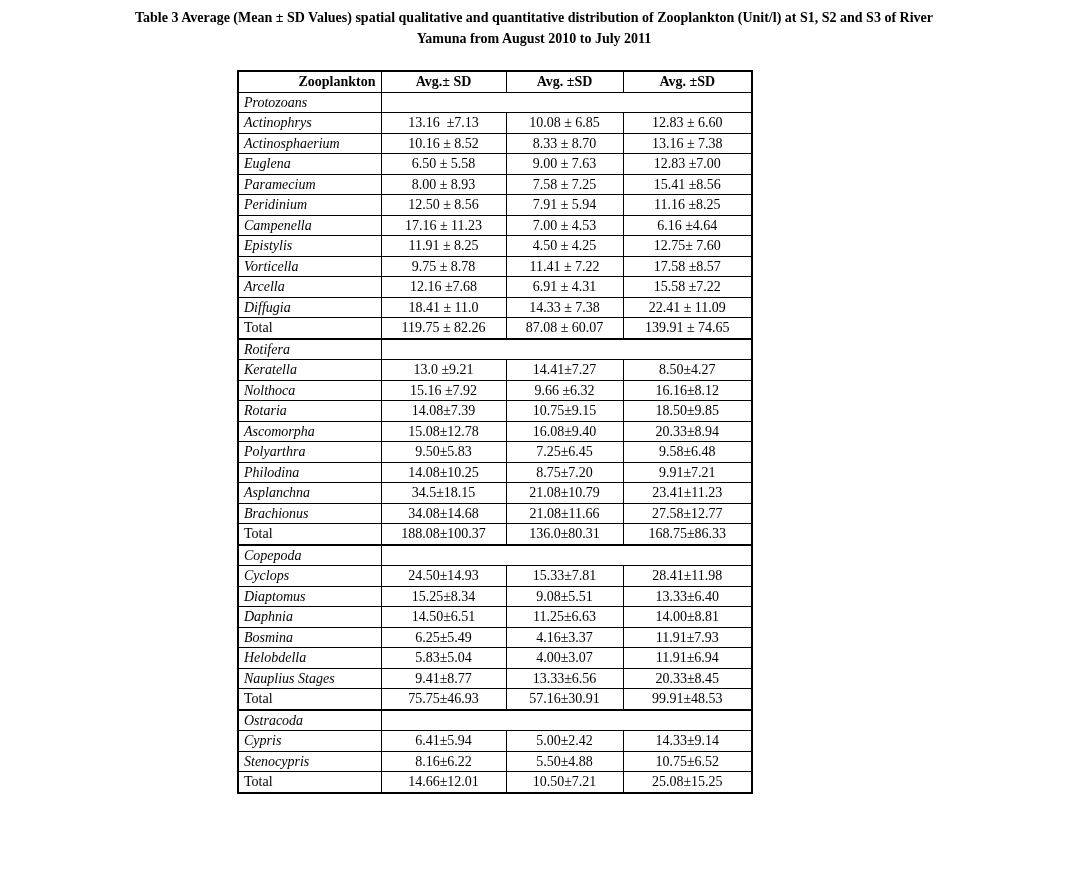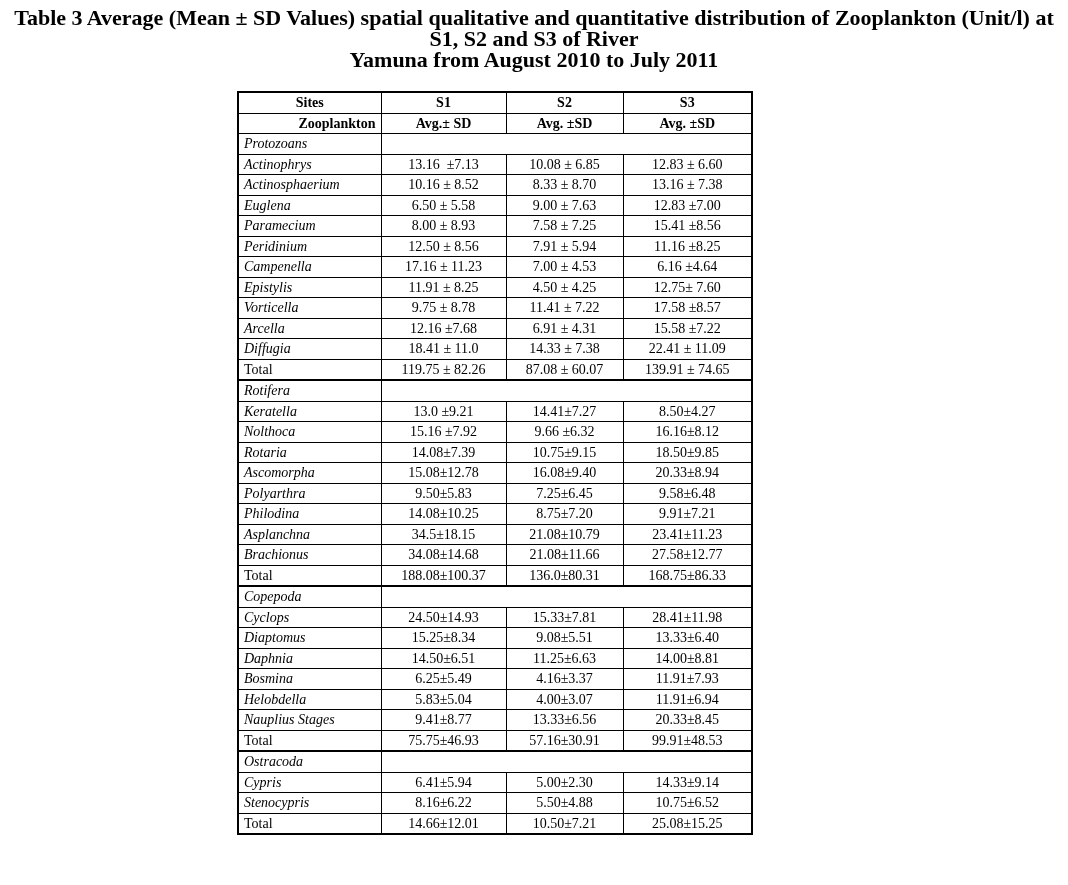--- a/index.html
+++ b/index.html
@@ -13,21 +13,21 @@
     position: relative;
     width: 1068px;
     height: 885px;
     background: #ffffff;
     overflow: hidden;
   }
   .title {
     padding-top: 7px;
     text-align: center;
     font-weight: bold;
-    font-size: 22px;
+    font-size: 14px;
     line-height: 21px;
   }
   table.data-table {
     border-collapse: collapse;
     table-layout: fixed;
     width: 514px;
     margin: 21px 0 0 237px;
     border: 2px solid #000;
   }
   .data-table th, .data-table td {
@@ -79,26 +79,20 @@
 
   <table class="data-table">
     <colgroup>
       <col style="width:143px">
       <col style="width:125px">
       <col style="width:117px">
       <col style="width:129px">
     </colgroup>
     <thead>
       <tr>
-        <th>Sites</th>
-        <th>S1</th>
-        <th>S2</th>
-        <th>S3</th>
-      </tr>
-      <tr>
         <th class="th-left">Zooplankton</th>
         <th>Avg.± SD</th>
         <th>Avg. ±SD</th>
         <th>Avg. ±SD</th>
       </tr>
     </thead>
     <tbody id="table-body">
         <tr>
           <td class="species section-name">Protozoans</td>
           <td class="merged" colspan="3"></td>
@@ -273,21 +267,21 @@
           <td class="val">57.16±30.91</td>
           <td class="val">99.91±48.53</td>
         </tr>
         <tr>
           <td class="species section-name">Ostracoda</td>
           <td class="merged" colspan="3"></td>
         </tr>
         <tr>
           <td class="species">Cypris</td>
           <td class="val">6.41±5.94</td>
-          <td class="val">5.00±2.30</td>
+          <td class="val">5.00±2.42</td>
           <td class="val">14.33±9.14</td>
         </tr>
         <tr>
           <td class="species">Stenocypris</td>
           <td class="val">8.16±6.22</td>
           <td class="val">5.50±4.88</td>
           <td class="val">10.75±6.52</td>
         </tr>
         <tr class="total-row">
           <td class="total-label">Total</td>

